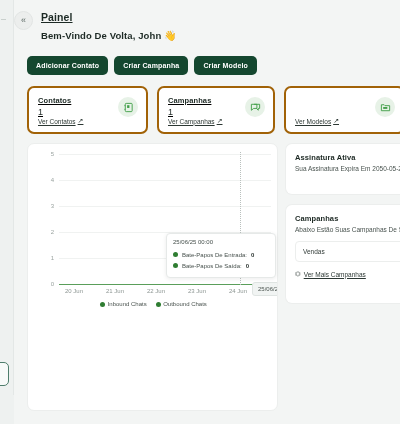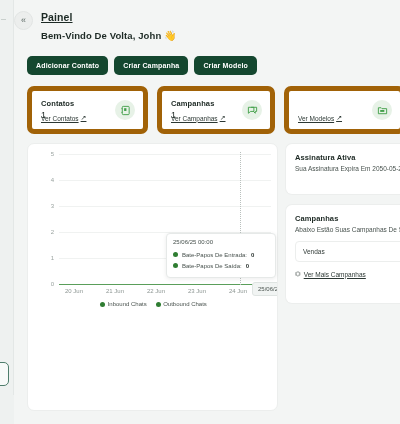--- a/index.html
+++ b/index.html
@@ -57,22 +57,23 @@
     font-size: 7px; font-weight: 600; letter-spacing: .15px;
     padding: 6px 9px; cursor: pointer; white-space: nowrap;
   }
 
   
   .stats { position: absolute; left: 13px; top: 86px; display: flex; gap: 9px; }
   .stat-card {
     position: relative;
     width: 121px; height: 48px;
     background: #ffffff; border-radius: 7px;
-    border: 5px solid #a16207;
+    border: 2px solid #a16207;
     padding: 8px 9px 0 9px;
+    text-decoration: underline;
   }
   .stat-card.wide { width: 118px; }
   .stat-title { font-size: 7.5px; font-weight: 700; color: #1b2722; letter-spacing: .1px; }
   .stat-value { font-size: 9px; font-weight: 400; color: #222c28; margin-top: 2px; }
   .stat-link {
     position: absolute; left: 9px; bottom: 7px;
     font-size: 6.5px; color: #2b3733; text-decoration: underline;
     display: flex; align-items: center; gap: 2px; cursor: pointer;
   }
   .stat-link .arrow { font-size: 7px; text-decoration: none; }

